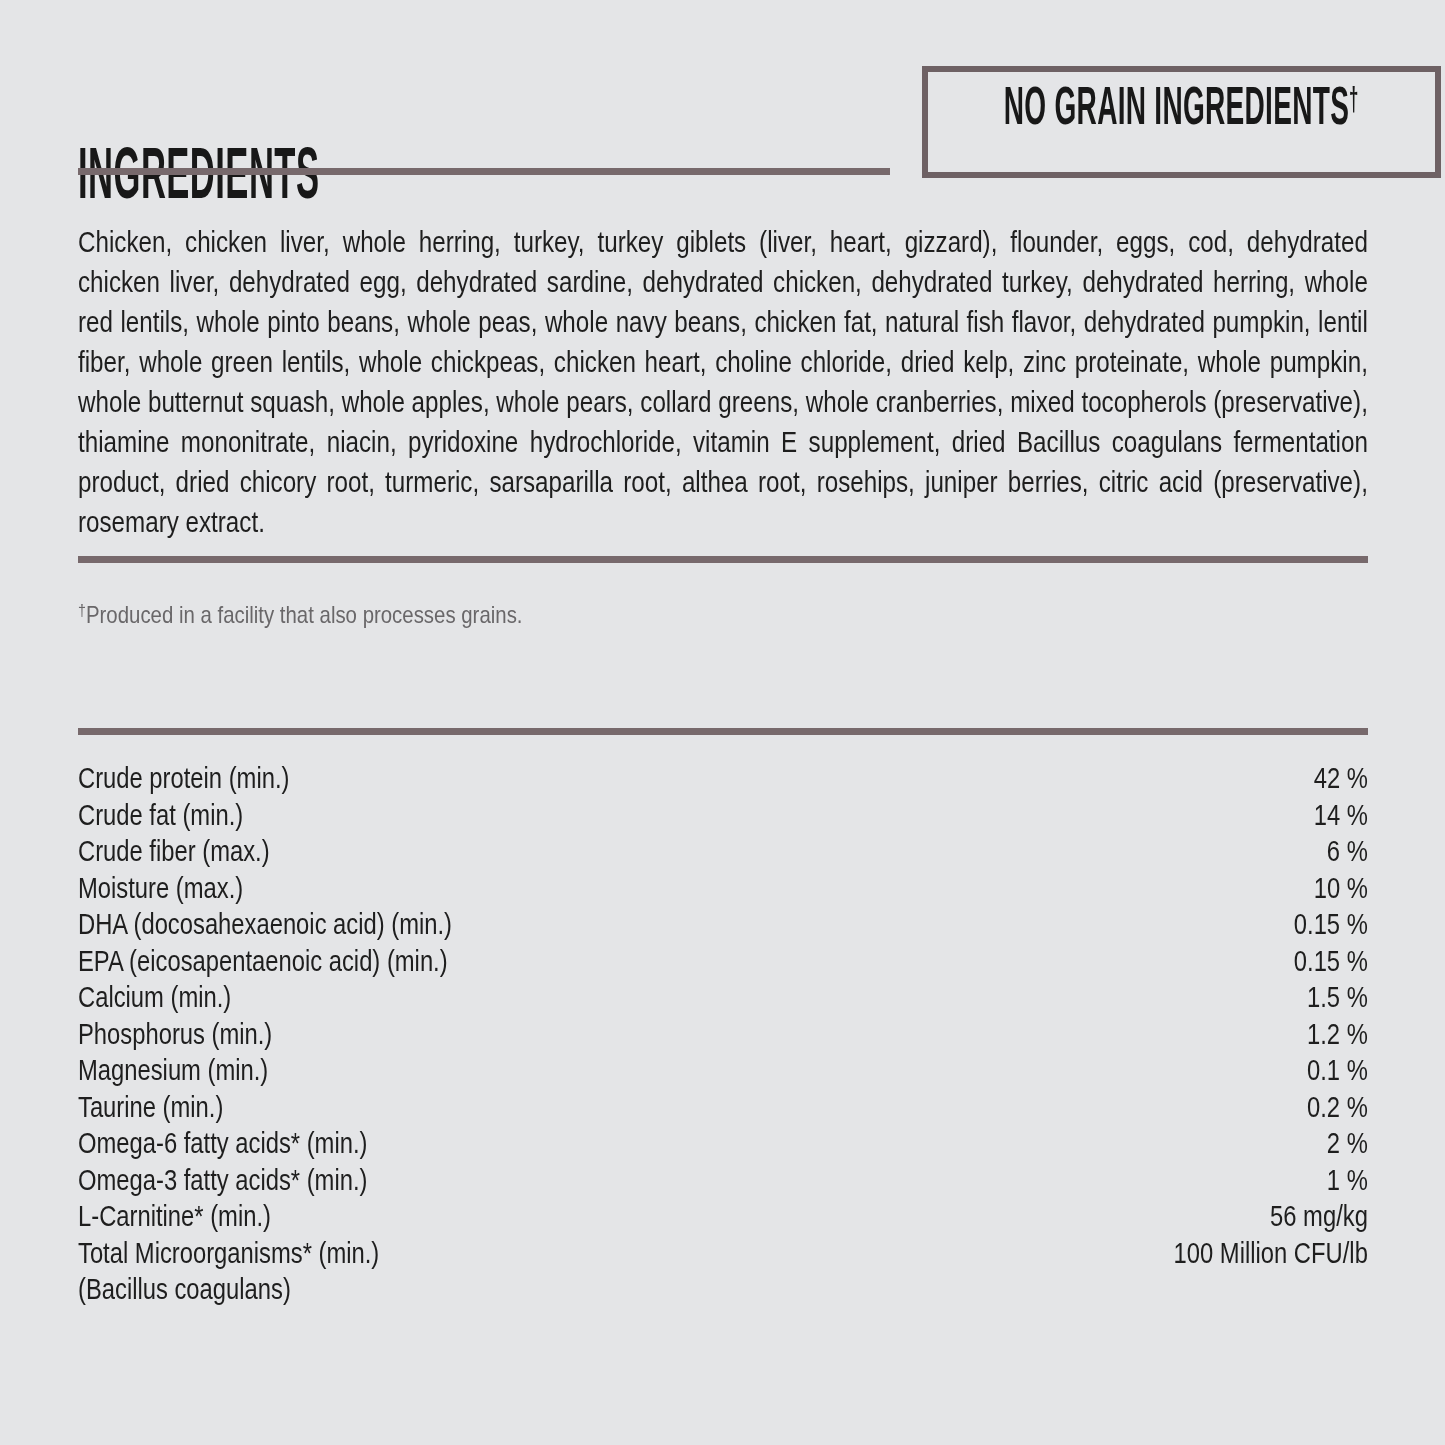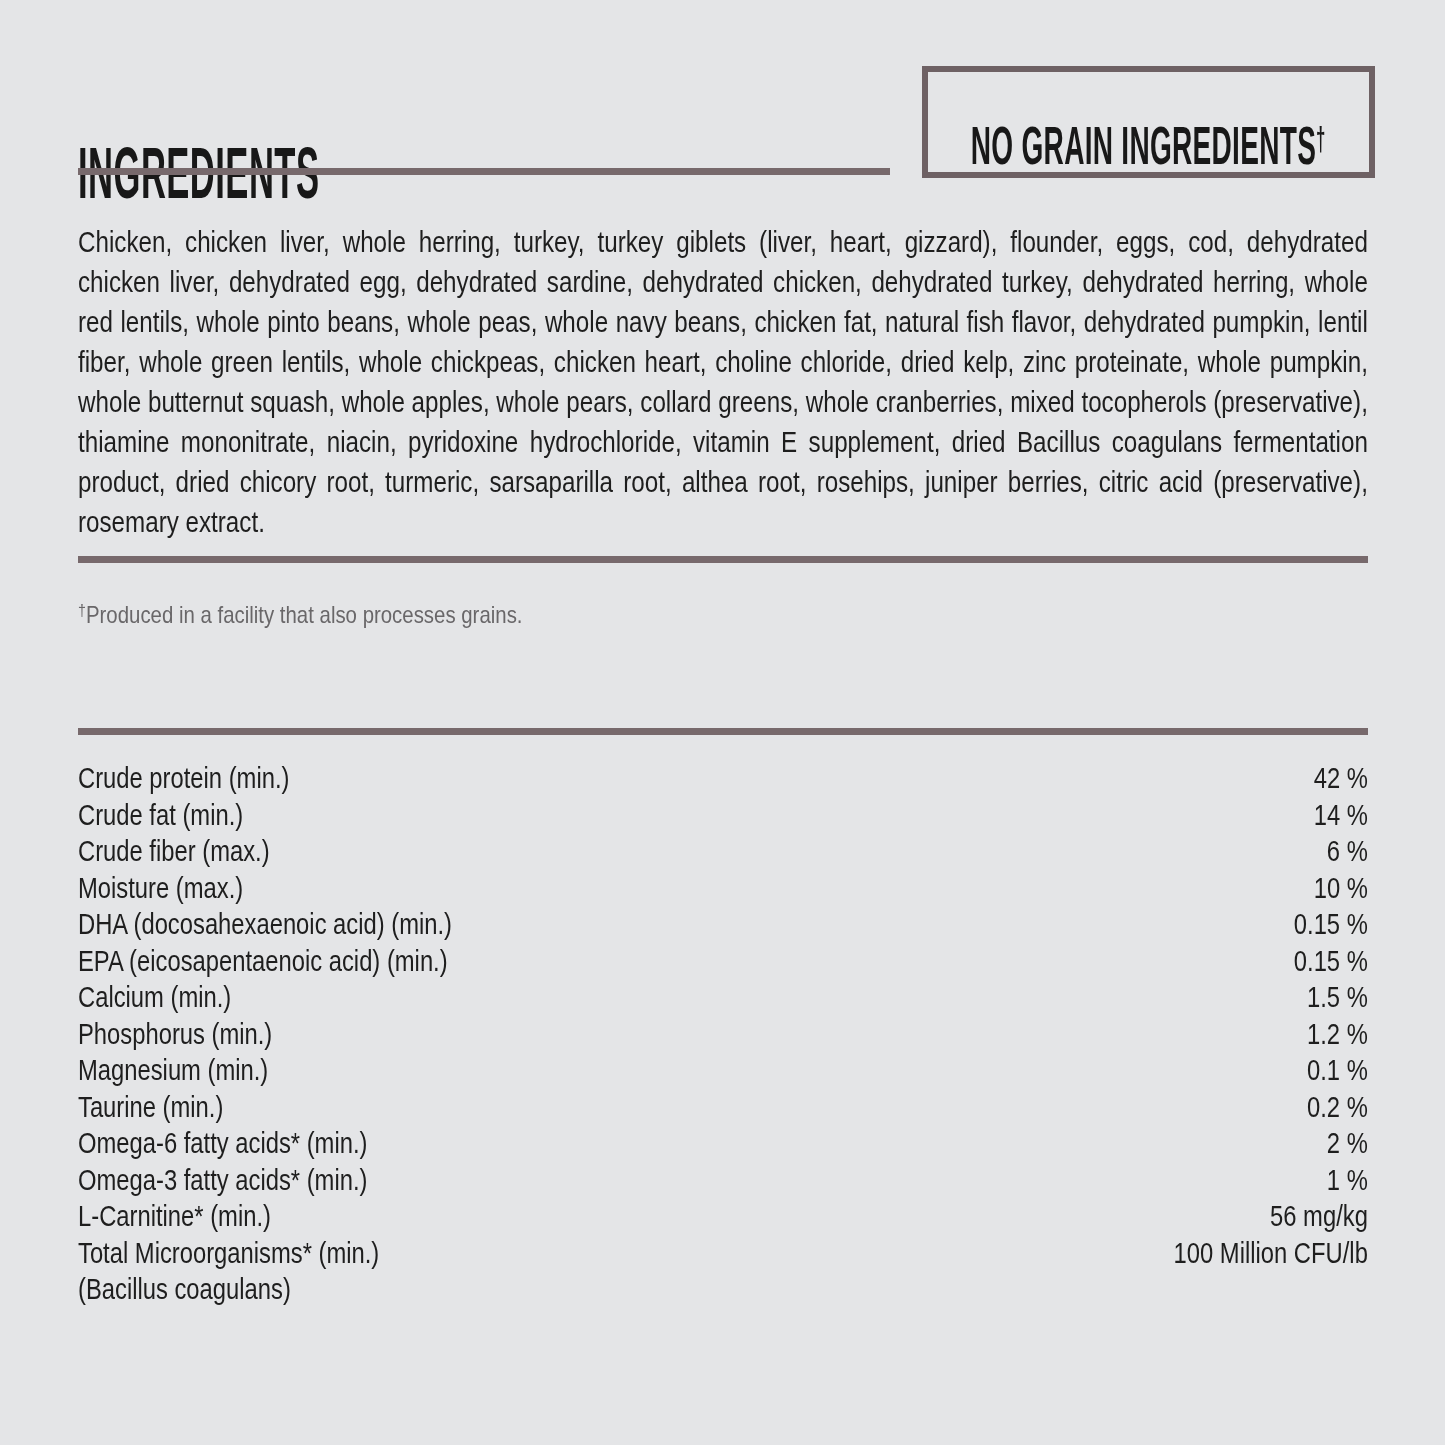--- a/index.html
+++ b/index.html
@@ -32,24 +32,24 @@
   .rule {
     position: absolute;
     height: 7px;
     background: #77696c;
   }
 
   
   .badge-box {
     position: absolute;
     left: 922px; top: 66px;
-    width: 453px; height: 112px;
+    width: 519px; height: 112px;
     border: 6px solid #6e6164;
     box-sizing: border-box;
-    display: flex; align-items: flex-end; justify-content: center;
+    display: flex; align-items: flex-start; justify-content: center;
     background: transparent;
   }
   .badge-text {
     font-weight: bold;
     font-size: 54px;
     line-height: 54px;
     color: #181818;
     white-space: nowrap;
     display: inline-block;
     transform: scaleX(0.52);

